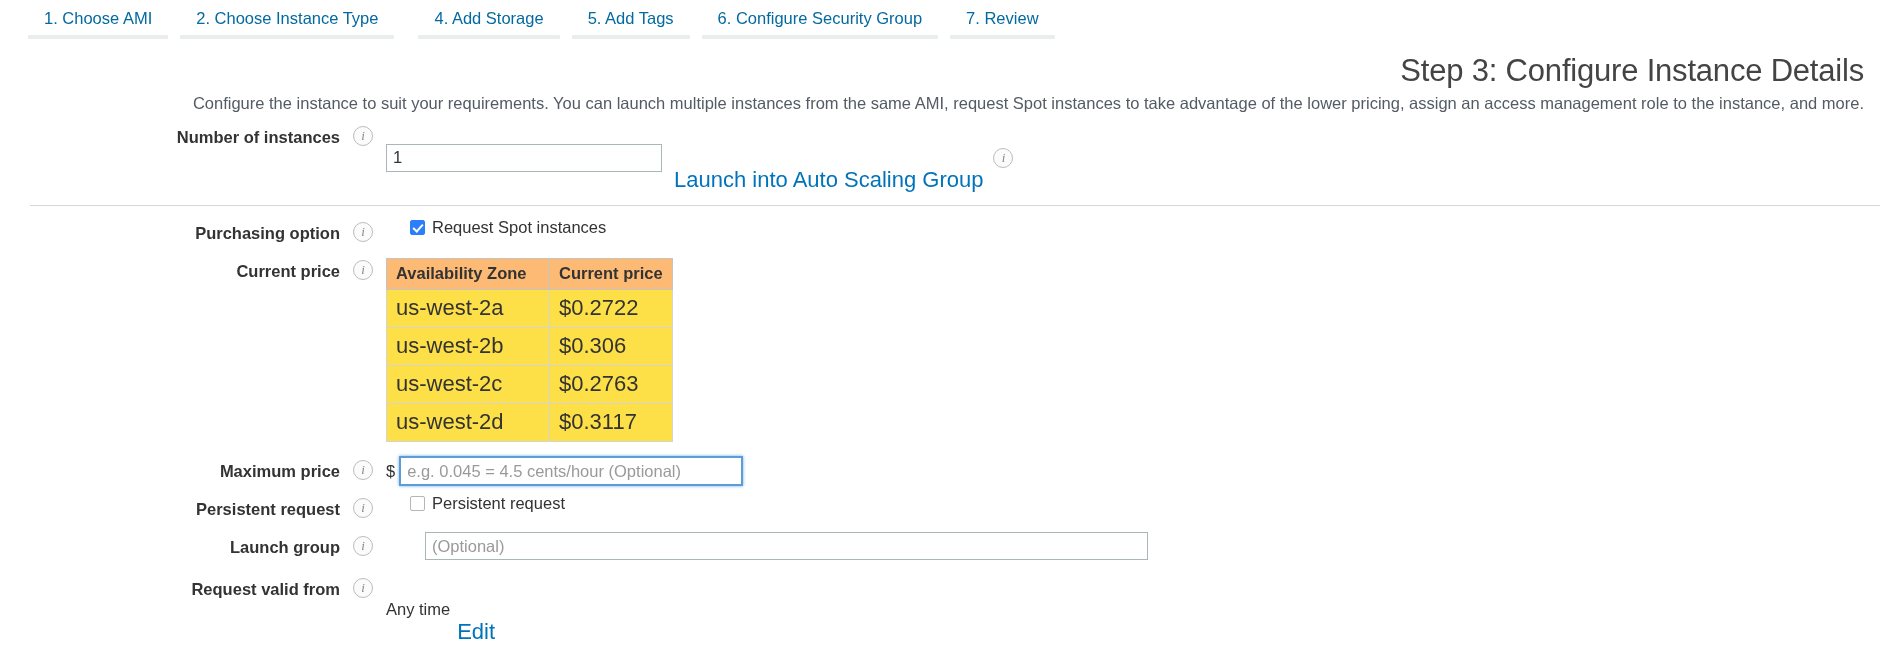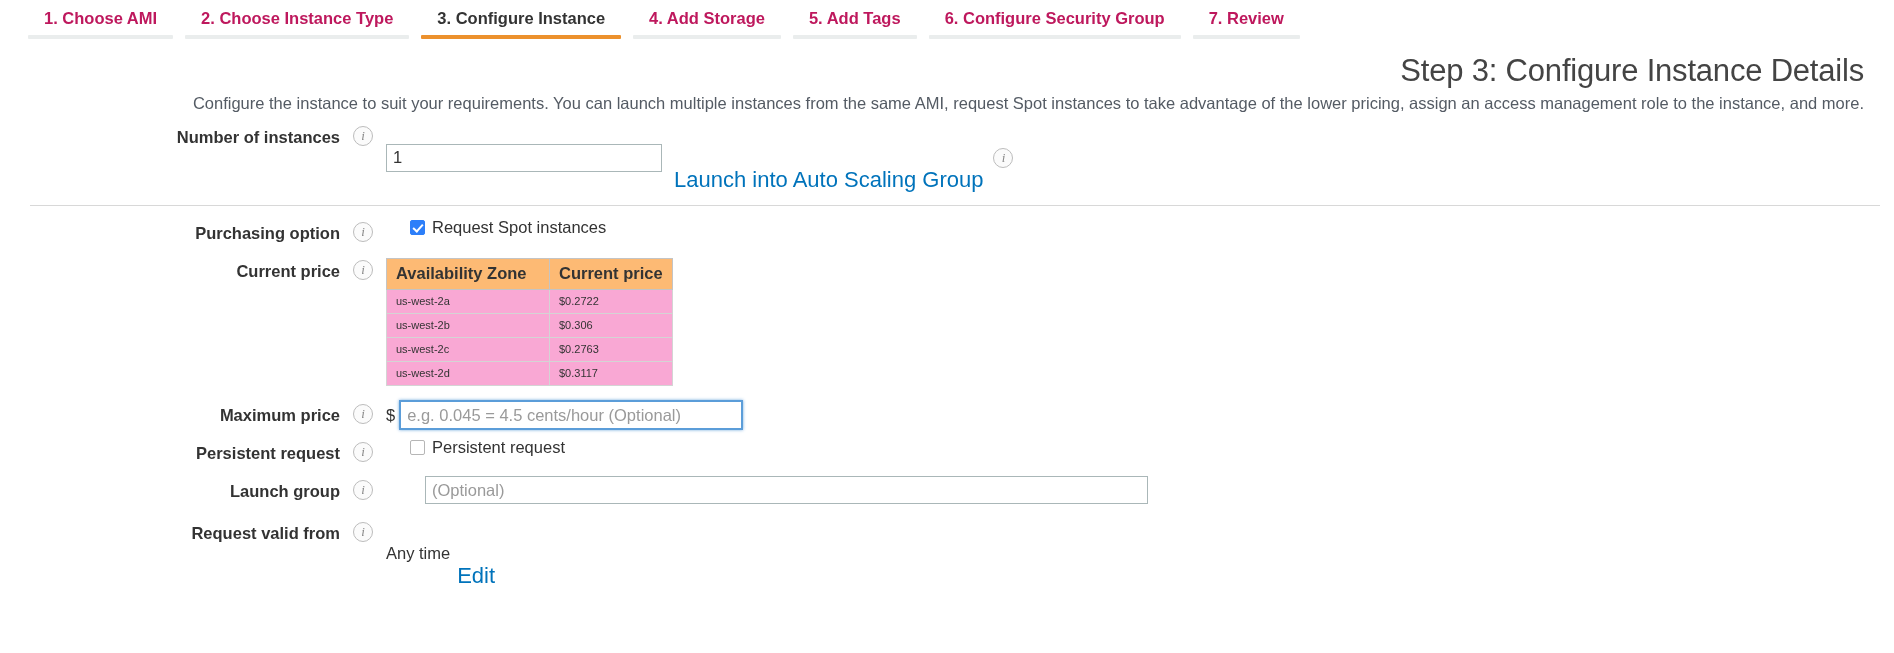--- a/index.html
+++ b/index.html
@@ -29,24 +29,23 @@
     display: flex;
     flex-direction: column;
     align-items: center;
     margin-right: 12px;
     cursor: pointer;
     user-select: none;
   }
   .wizard-tab .tab-label {
     font-size: 16.5px;
     line-height: 20px;
-    color: #be185d;
+    color: #0369a1;
     padding: 8px 16px 7px 16px;
     white-space: nowrap;
-    font-weight: bold;
   }
   .wizard-tab.active .tab-label {
     color: #333333;
     font-weight: bold;
   }
   .wizard-tab .tab-underline {
     height: 4px;
     width: 100%;
     background: #eaeded;
     border-radius: 1px;
@@ -227,24 +226,24 @@
     border: 1px solid #c4c4c4;
     font-size: 16.5px;
     font-weight: bold;
     color: #333333;
     text-align: left;
     padding: 5px 9px 6px 9px;
     white-space: nowrap;
   }
   .price-table td {
     border: 1px solid #d4d4d4;
-    font-size: 11px;
+    font-size: 22px;
     color: #333333;
     padding: 5px 9px 6px 9px;
-    background: #f9a8d4;
+    background: #fde047;
     white-space: nowrap;
   }
   .col-az { min-width: 163px; }
   .col-price { min-width: 122px; }
 
   .plain-text {
     font-size: 16.5px;
     color: #333333;
   }
   .spacer-xs { height: 2px; }
@@ -255,21 +254,20 @@
 <div class="wizard-tabs">
   <div class="wizard-tab">
     <span class="tab-label">1. Choose AMI</span>
     <span class="tab-underline"></span>
   </div>
   <div class="wizard-tab">
     <span class="tab-label">2. Choose Instance Type</span>
     <span class="tab-underline"></span>
   </div>
   <div class="wizard-tab active">
-    <span class="tab-label">3. Configure Instance</span>
     <span class="tab-underline"></span>
   </div>
   <div class="wizard-tab">
     <span class="tab-label">4. Add Storage</span>
     <span class="tab-underline"></span>
   </div>
   <div class="wizard-tab">
     <span class="tab-label">5. Add Tags</span>
     <span class="tab-underline"></span>
   </div>

